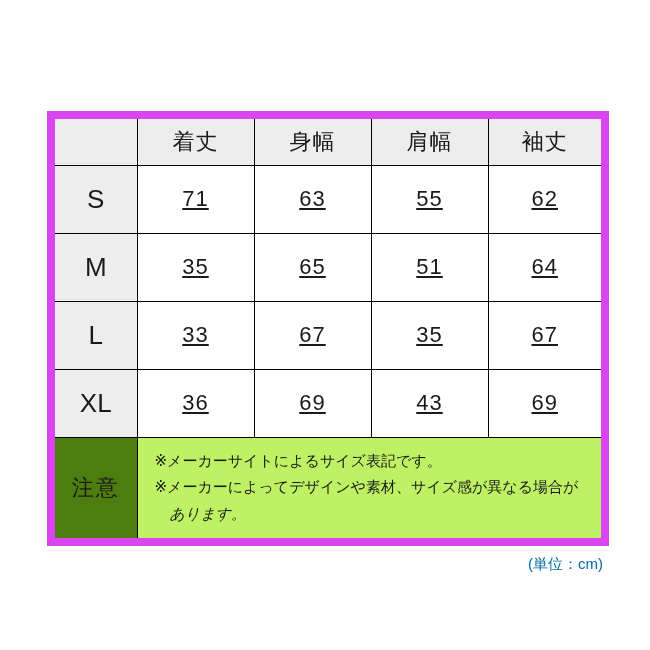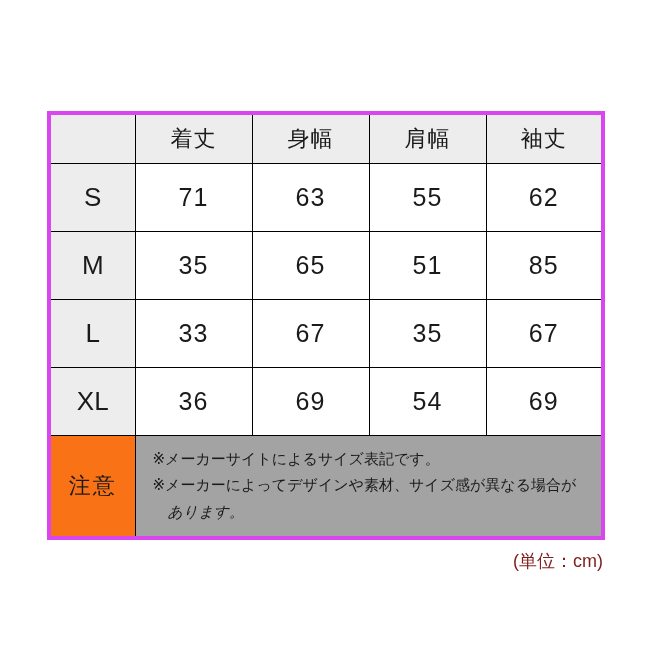--- a/index.html
+++ b/index.html
@@ -19,21 +19,21 @@
   .chart-wrap {
     position: absolute;
     top: 111px;
     left: 47px;
     width: 556px;
   }
   table.size-table {
     border-collapse: collapse;
     table-layout: fixed;
     width: 556px;
-    border: 4px solid #d946ef;
+    border: 8px solid #d946ef;
   }
   table.size-table th,
   table.size-table td {
     border: 1px solid #000000;
     text-align: center;
     vertical-align: middle;
     padding: 0;
     font-weight: normal;
   }
   col.c-label { width: 86px; }
@@ -45,47 +45,48 @@
     font-size: 22px;
     letter-spacing: 1px;
   }
   tr.data-row { height: 68px; }
   tr.data-row th {
     background: #ededed;
     font-size: 26px;
   }
   tr.data-row td {
     background: #ffffff;
-    font-size: 25px;
+    font-size: 22px;
     letter-spacing: 1px;
+    text-decoration: underline;
   }
   tr.note-row { height: 102px; }
   tr.note-row th {
-    background: #f97316;
+    background: #4d7c0f;
     font-size: 22px;
     letter-spacing: 2px;
   }
   tr.note-row td {
-    background: #a3a3a3;
+    background: #bef264;
     text-align: left;
     vertical-align: middle;
   }
   .note-text {
     padding: 10px 10px 10px 17px;
     font-size: 15px;
     line-height: 1.78;
   }
   .note-line { white-space: nowrap; }
   .note-line.indented { padding-left: 15px; font-style: italic; }
 
   .unit-caption {
     margin-top: 9px;
     text-align: right;
-    font-size: 18px;
-    color: #7f1d1d;
+    font-size: 15px;
+    color: #0369a1;
   }
 </style>
 </head>
 <body>
 
 <div class="page">
   <div class="chart-wrap">
     <table class="size-table">
       <colgroup>
         <col class="c-label">
@@ -109,36 +110,36 @@
           <td>63</td>
           <td>55</td>
           <td>62</td>
         </tr>
 
         <tr class="data-row">
           <th>M</th>
           <td>35</td>
           <td>65</td>
           <td>51</td>
-          <td>85</td>
+          <td>64</td>
         </tr>
 
         <tr class="data-row">
           <th>L</th>
           <td>33</td>
           <td>67</td>
           <td>35</td>
           <td>67</td>
         </tr>
 
         <tr class="data-row">
           <th>XL</th>
           <td>36</td>
           <td>69</td>
-          <td>54</td>
+          <td>43</td>
           <td>69</td>
         </tr>
 
         <tr class="note-row">
           <th>注意</th>
           <td colspan="4">
             <div class="note-text">
               <div class="note-line">※メーカーサイトによるサイズ表記です。</div>
               <div class="note-line">※メーカーによってデザインや素材、サイズ感が異なる場合が</div>
               <div class="note-line indented">あります。</div>

